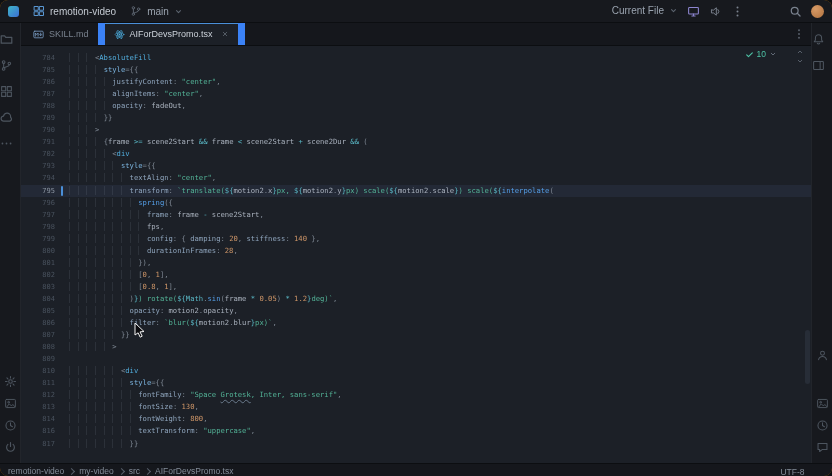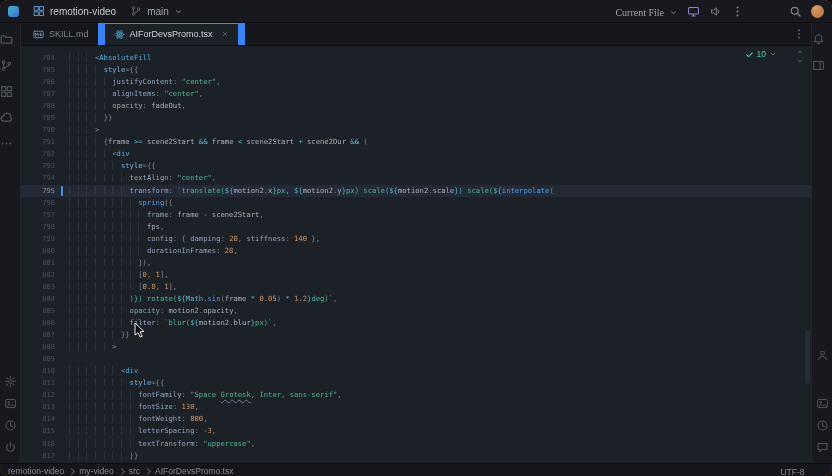--- a/index.html
+++ b/index.html
@@ -4,21 +4,21 @@
 <style>
   html,body{margin:0;padding:0;background:#0e1013;}
   body{width:832px;height:476px;overflow:hidden;font-family:"Liberation Sans","DejaVu Sans",sans-serif;}
   .window{position:relative;width:832px;height:476px;background:#a16207;border-radius:8px;overflow:hidden;}
 
   
   .titlebar{height:22px;background:#17191e;border-bottom:1px solid #0c0e11;display:flex;align-items:center;
     padding:0 8px;gap:14px;font-size:10px;color:#9aa3af;}
   .app-icon{width:11px;height:11px;border-radius:3px;background:linear-gradient(135deg,#3fb6c9,#3c6fd4);flex:none;}
   .tb-group{display:flex;align-items:center;gap:5px;cursor:default;}
-  .tb-right{margin-left:auto;display:flex;align-items:flex-end;gap:9px;font-family:Liberation Serif, serif;}
+  .tb-right{margin-left:auto;display:flex;align-items:flex-start;gap:9px;}
   .icon{display:inline-block;line-height:0;color:#7a828e;}
   .icon svg{width:100%;height:100%;display:block;}
   .i9{width:9px;height:9px;} .i12{width:12px;height:12px;} .i13{width:13px;height:13px;}
   .dim{color:#5d6570;} .proj{color:#5b9bd8;} .purple{color:#8d85d0;}
   .srch{margin-left:36px;}
   .proj-name{color:#c3c9d1;}
   .avatar{width:13px;height:13px;border-radius:50%;background:radial-gradient(circle at 35% 30%,#d79a66,#b0723f);flex:none;}
 
   
   .main{display:flex;height:440px;}
@@ -270,21 +270,20 @@
             <div class="line"><span class="gutter">805</span><span class="codetxt"><span class="ws">              </span><span class="prop">opacity</span><span class="p">: </span><span class="var">motion2</span><span class="p">.</span><span class="var">opacity</span><span class="p">,</span></span></div>
             <div class="line"><span class="gutter">806</span><span class="codetxt"><span class="ws">              </span><span class="prop">filter</span><span class="p">: </span><span class="str">`blur(</span><span class="interp">${</span><span class="var">motion2</span><span class="p">.</span><span class="var">blur</span><span class="interp">}</span><span class="str">px)`</span><span class="p">,</span></span></div>
             <div class="line"><span class="gutter">807</span><span class="codetxt"><span class="ws">            </span><span class="p">}}</span></span></div>
             <div class="line"><span class="gutter">808</span><span class="codetxt"><span class="ws">          </span><span class="p">&gt;</span></span></div>
             <div class="line"><span class="gutter">809</span><span class="codetxt"></span></div>
             <div class="line"><span class="gutter">810</span><span class="codetxt"><span class="ws">            </span><span class="p">&lt;</span><span class="tag">div</span></span></div>
             <div class="line"><span class="gutter">811</span><span class="codetxt"><span class="ws">              </span><span class="attr">style</span><span class="p">={{</span></span></div>
             <div class="line"><span class="gutter">812</span><span class="codetxt"><span class="ws">                </span><span class="prop">fontFamily</span><span class="p">: </span><span class="str">"Space </span><span class="strm">Grotesk</span><span class="str">, Inter, sans-serif"</span><span class="p">,</span></span></div>
             <div class="line"><span class="gutter">813</span><span class="codetxt"><span class="ws">                </span><span class="prop">fontSize</span><span class="p">: </span><span class="num">130</span><span class="p">,</span></span></div>
             <div class="line"><span class="gutter">814</span><span class="codetxt"><span class="ws">                </span><span class="prop">fontWeight</span><span class="p">: </span><span class="num">800</span><span class="p">,</span></span></div>
-            <div class="line"><span class="gutter">815</span><span class="codetxt"><span class="ws">                </span><span class="prop">letterSpacing</span><span class="p">: </span><span class="num">-3</span><span class="p">,</span></span></div>
             <div class="line"><span class="gutter">816</span><span class="codetxt"><span class="ws">                </span><span class="prop">textTransform</span><span class="p">: </span><span class="str">"uppercase"</span><span class="p">,</span></span></div>
             <div class="line"><span class="gutter">817</span><span class="codetxt"><span class="ws">              </span><span class="p">}}</span></span></div>
           </div>
 
         <div class="diag">
           <span class="dcheck icon">
               <svg viewBox="0 0 16 16" fill="none" stroke="currentColor" stroke-width="2" stroke-linecap="round" stroke-linejoin="round">
                 <path d="M3 8.6l3.2 3.2L13 5"></path>
               </svg>
             </span>

